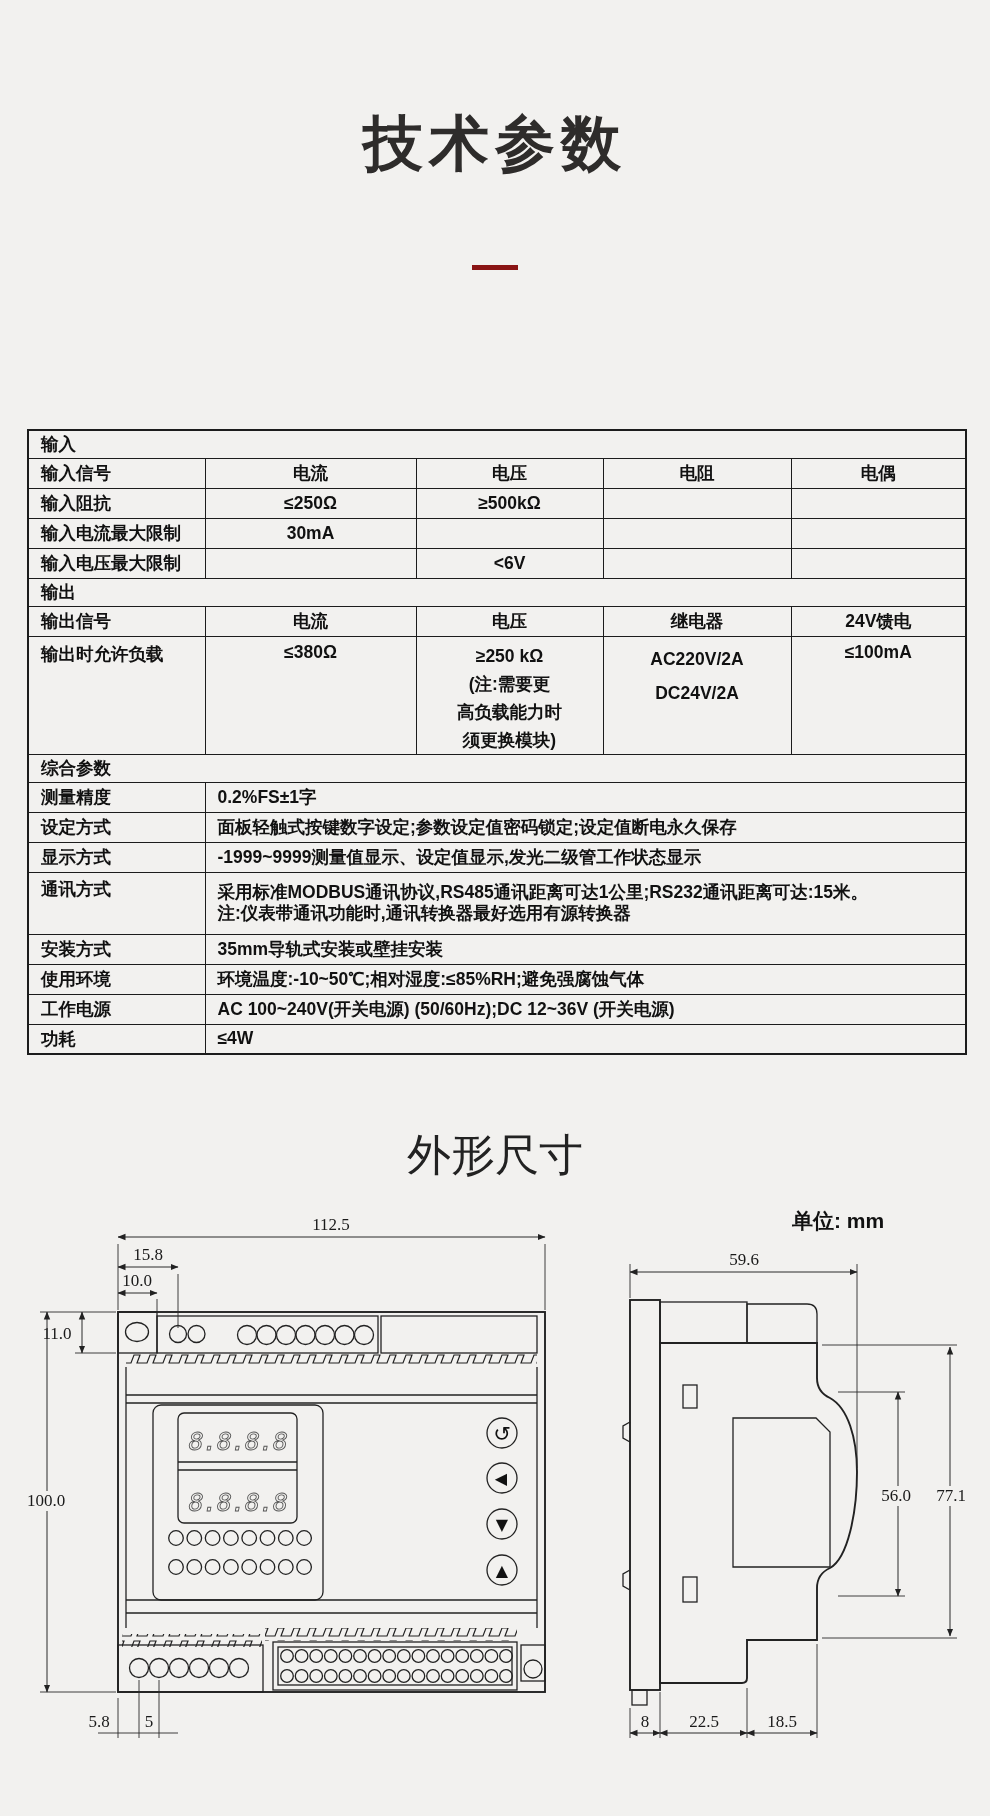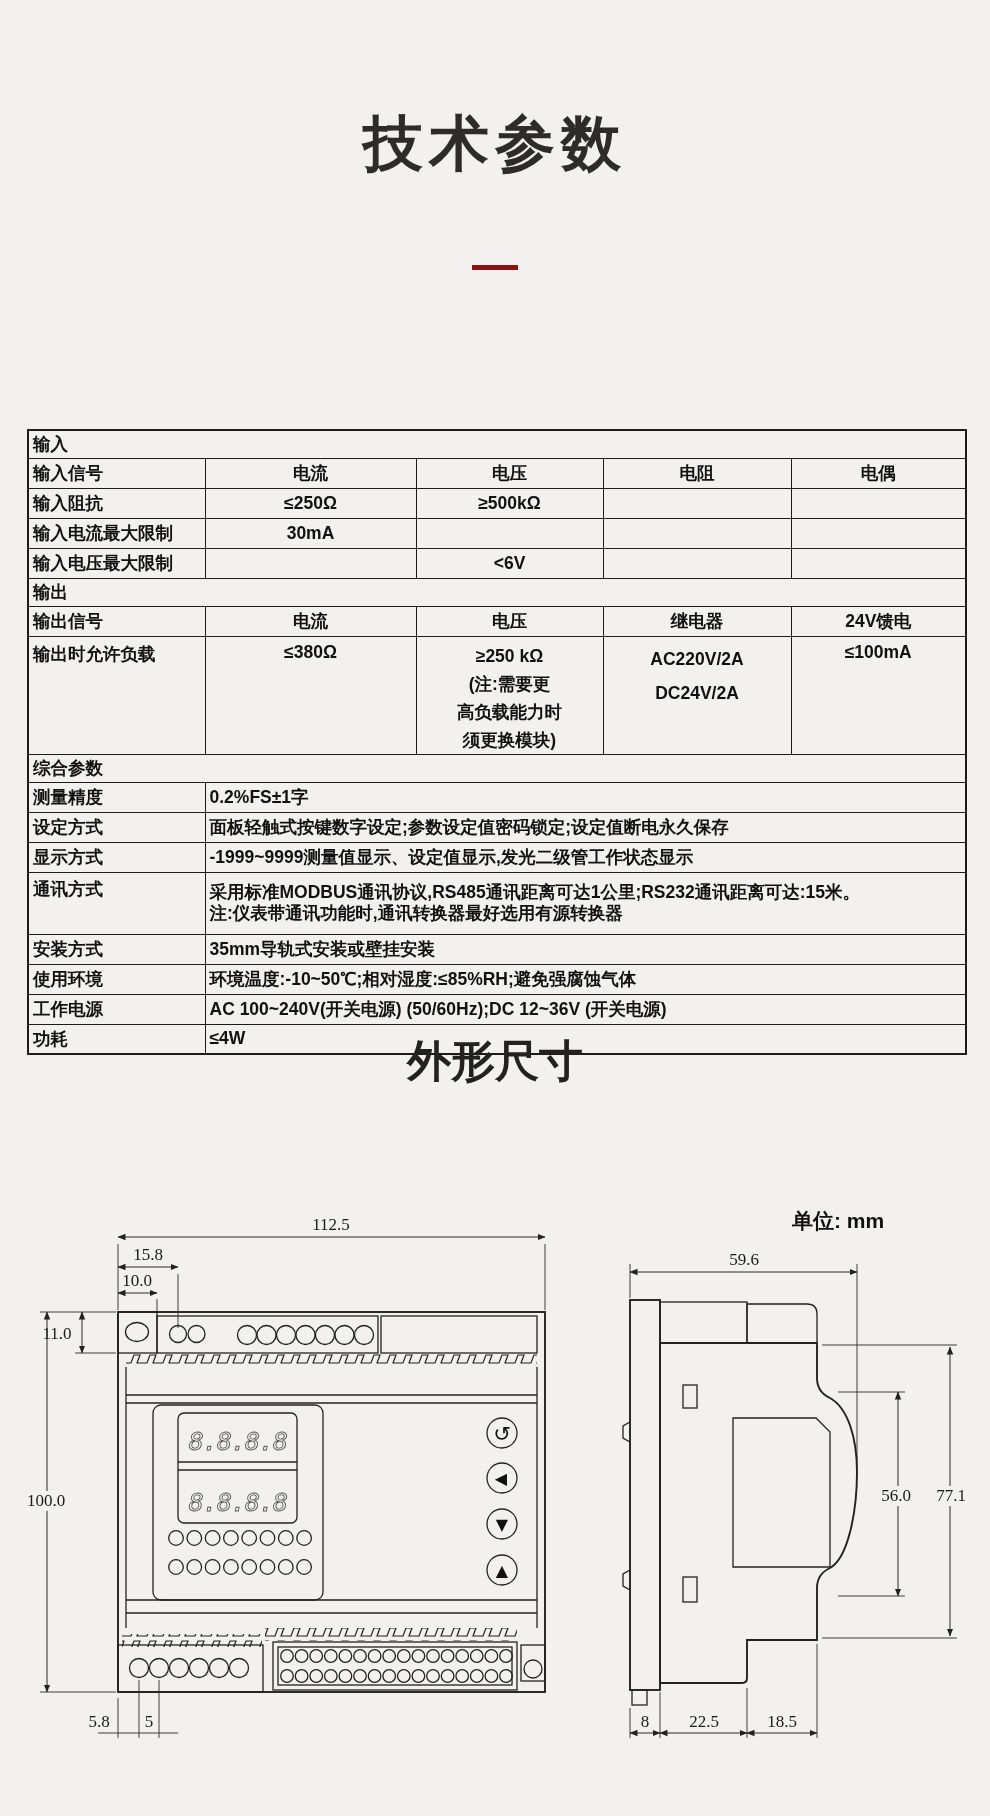--- a/index.html
+++ b/index.html
@@ -4,27 +4,27 @@
 <style>
   html,body{margin:0;padding:0;}
   body{font-family:"Liberation Sans", sans-serif; background:#f2f1ef;}
   #page{position:relative; width:990px; height:1816px; background:#f2f1ef; overflow:hidden; color:#1a1a1a;}
 
   .main-title{position:absolute; left:0; top:104px; width:100%; text-align:center;
     font-size:60px; font-weight:800; letter-spacing:6px; color:#2e2c2b;}
   .divider{position:absolute; left:472px; top:265px; width:46px; height:5px; background:#8a1414;}
   .subtitle{position:absolute; left:0; top:341px; width:100%; text-align:center;
     font-size:38px; font-weight:700; color:#111;}
-  .section2-title{position:absolute; left:0; top:1032px; width:100%; text-align:center;
-    font-size:44px; font-weight:700; color:#222;}
+  .section2-title{position:absolute; left:0; top:1126px; width:100%; text-align:center;
+    font-size:44px; font-weight:400; color:#222;}
 
   .spec-wrap{position:absolute; left:27px; top:429px; width:938px;}
   table.spec{border-collapse:collapse; width:938px; table-layout:fixed;
     font-size:17.5px; font-weight:700; color:#111; border:2px solid #1c1c1c;}
-  table.spec td{border:1.5px solid #1c1c1c; padding:0 4px; vertical-align:middle; overflow:hidden;}
+  table.spec td{border:1.5px solid #1c1c1c; padding:0 12px; vertical-align:middle; overflow:hidden;}
   td.lab{text-align:left; padding-left:8px;}
   td.c{text-align:center;}
   td.v{text-align:left; padding-left:10px;margin-left:32px;}
   tr.rs{height:28px;} tr.rn{height:30px;} tr.rb{height:118px;margin-top:8px;} tr.rc{height:62px;}
   tr.rb td{vertical-align:top; padding-top:5px;}
   .pre{white-space:pre-line; line-height:28px;}
   tr.rc td.v{white-space:pre-line; line-height:21px;}
 
   svg text{fill:#1a1a1a;}
   .dimtxt{font-family:"Liberation Serif", serif; font-size:17px;}

